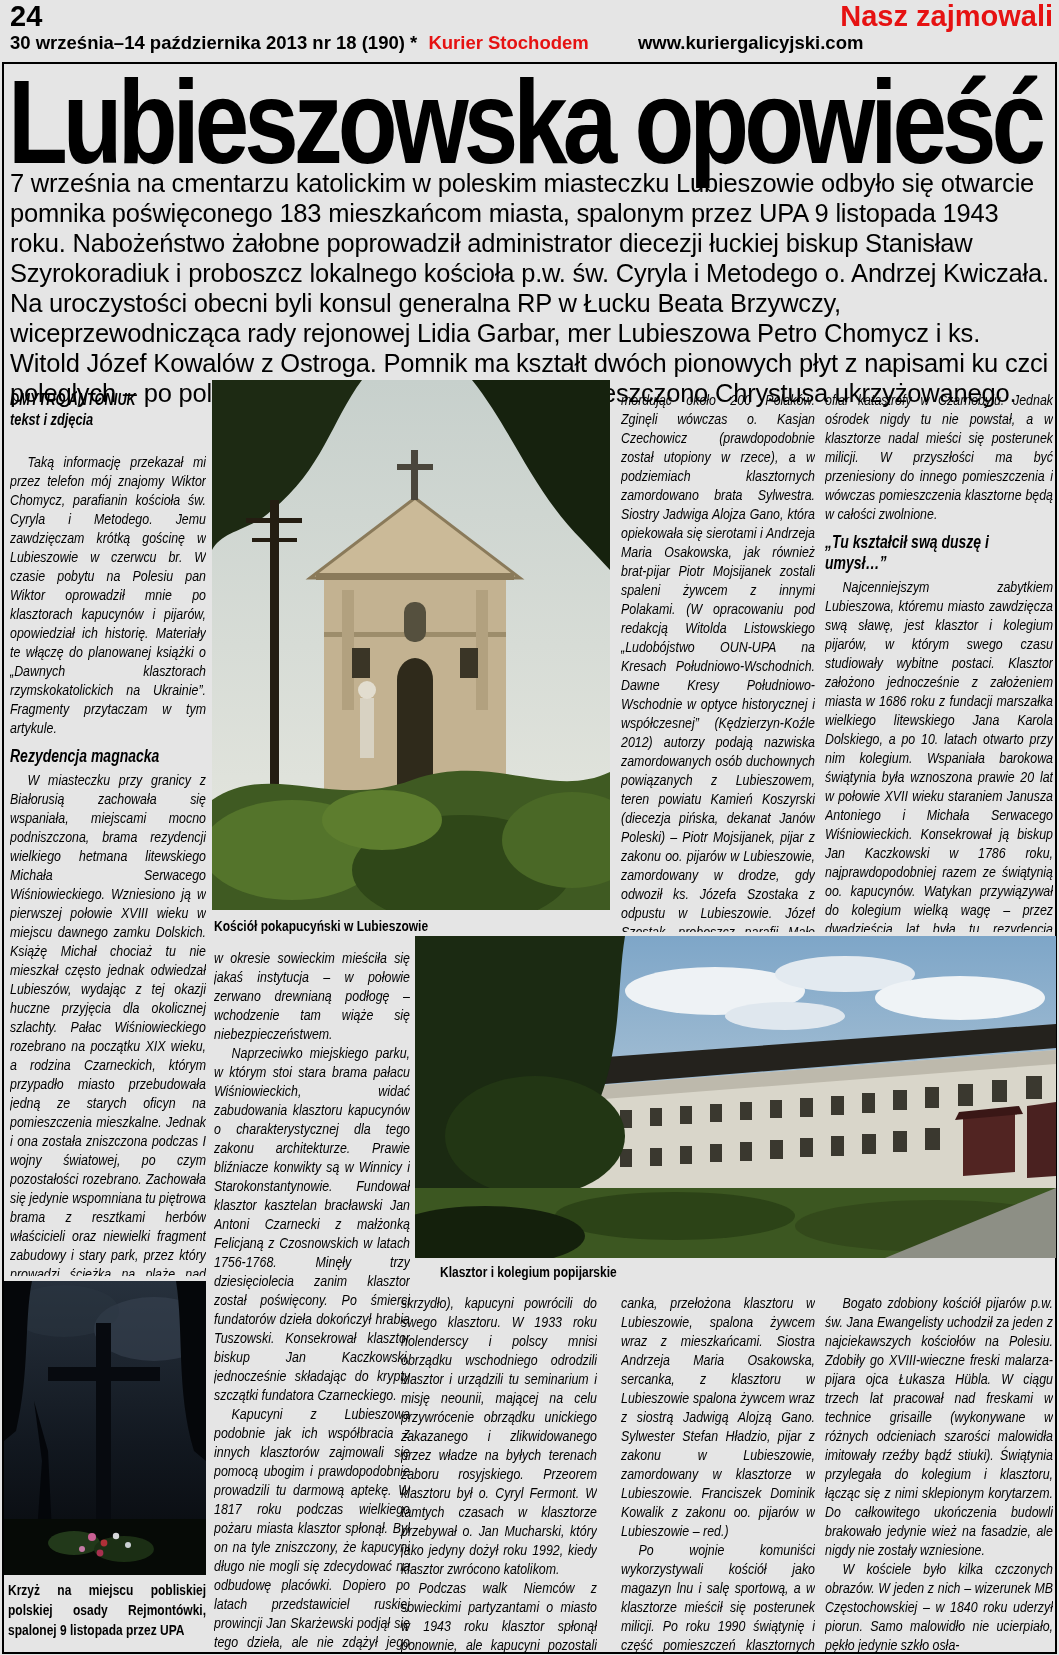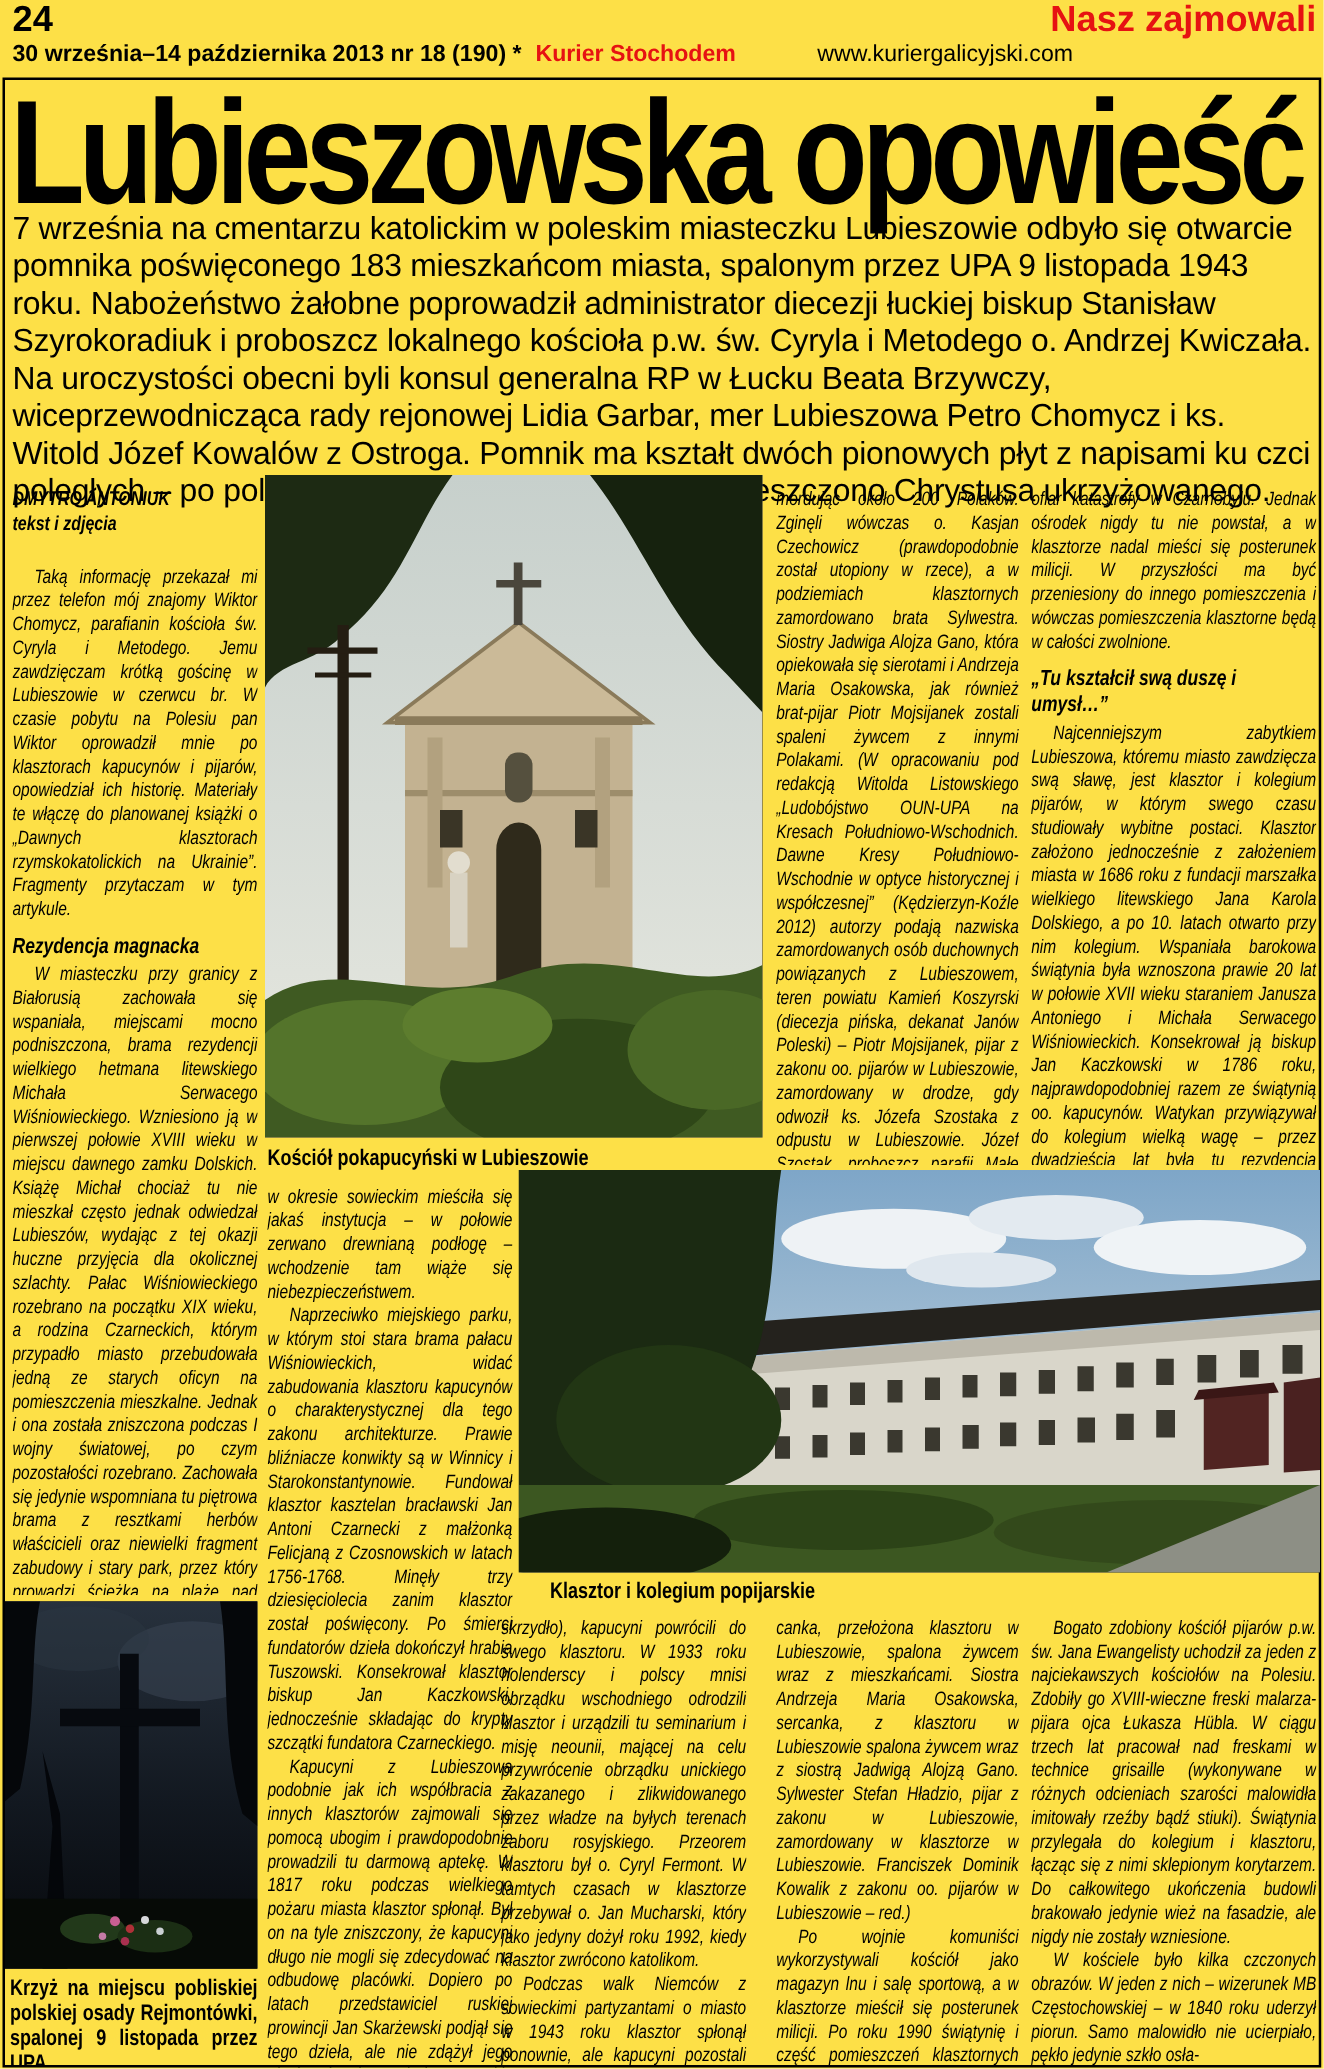--- a/index.html
+++ b/index.html
@@ -1,41 +1,41 @@
 <!DOCTYPE html>
 <html lang="pl"><head>
 <meta charset="utf-8">
 <style>
   html,body{margin:0;padding:0;background:#fff;}
-  .page{position:relative;width:1059px;height:1655px;background:#fde047;overflow:hidden;
+  .page{position:relative;width:1059px;height:1655px;background:#e5e5e5;overflow:hidden;
         font-family:"Liberation Sans","DejaVu Sans",sans-serif;color:#000;}
   
   .pageno{position:absolute;left:10px;top:0px;font-size:29px;font-weight:bold;}
   .section-title{position:absolute;right:6px;top:0px;font-size:29px;font-weight:bold;}
   .dateline{position:absolute;left:10px;top:32px;font-size:18.5px;font-weight:bold;white-space:nowrap;}
   .dateline .paper{margin-left:6px;}
-  .dateline .site{font-weight:normal;margin-left:60px;color:#000;}
+  .dateline .site{font-weight:bold;margin-left:44px;color:#000;}
   
   .article-box{position:absolute;left:2px;top:62px;width:1051px;height:1588px;border:2px solid #000;}
   .headline{position:absolute;left:8px;top:58px;margin:0;font-size:118px;font-weight:bold;
             letter-spacing:-6px;line-height:1.1;white-space:nowrap;
             transform:scaleX(.83);transform-origin:0 0;}
   .lead{position:absolute;left:10px;top:168px;width:1040px;font-size:25.5px;line-height:30px;
         letter-spacing:-.2px;text-align:left;}
   
   .textcol{position:absolute;overflow:hidden;font-size:15.5px;line-height:19px;font-style:italic;}
   .cond{transform:scaleX(.8);transform-origin:0 0;width:125%;text-align:justify;hyphens:auto;}
   .textcol p{margin:0;text-indent:22px;}
   .textcol p.noindent{text-indent:0;}
   .byline{font-weight:bold;font-size:16px;line-height:20px;margin-bottom:22px;text-align:left;}
   .colhead{font-weight:bold;font-size:17.5px;line-height:21px;margin:9px 0 3px;text-indent:0;text-align:left;}
   
   .photo{position:absolute;overflow:hidden;background:#222;}
   .photo svg{display:block;}
-  .caption{position:absolute;overflow:hidden;font-weight:bold;font-size:18px;line-height:20px;}
+  .caption{position:absolute;overflow:hidden;font-weight:bold;font-size:15px;line-height:20px;}
 </style>
 </head>
 <body>
 
 <div class="page">
 
   <div class="pageno">24</div>
   <div class="section-title" style="color:#e61212">Nasz zajmowali</div>
   <div class="dateline">
     <span>30 września–14 października 2013 nr 18 (190) *</span>

